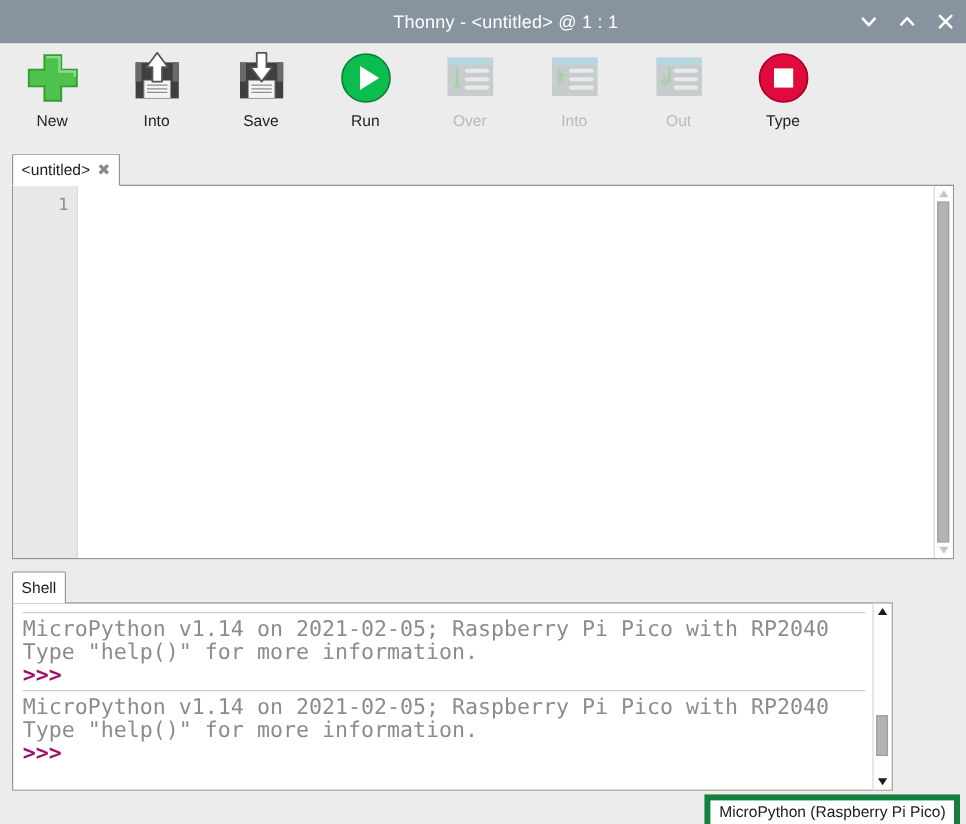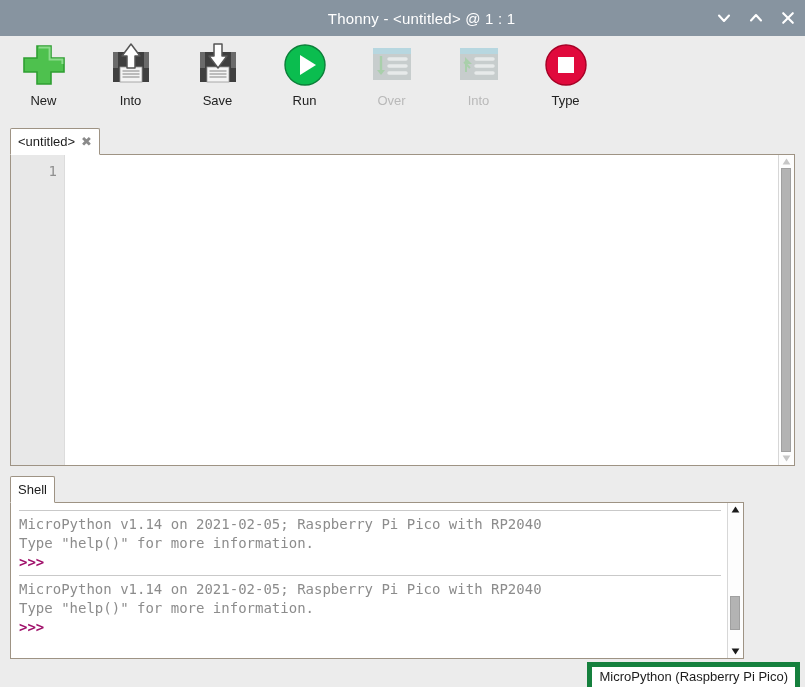--- a/index.html
+++ b/index.html
@@ -223,21 +223,21 @@
     background: #ffffff;
     border: 1px solid #9e9384;
     box-sizing: border-box;
     display: flex;
     overflow: hidden;
   }
   #shell-text {
     flex: 1;
     padding: 4px 0 0 8px;
     font-family: "DejaVu Sans Mono", monospace;
-    font-size: 14px;
+    font-size: 18px;
     line-height: 19px;
     overflow: hidden;
     position: relative;
   }
   .sh-sep {
     height: 1px;
     background: #c9c9c9;
     margin: 3px 6px 4px 0;
   }
   .sh-line {
@@ -382,20 +382,36 @@
           <line x1="20" y1="22" x2="37" y2="22"></line>
           <line x1="20" y1="29" x2="37" y2="29"></line>
         </g>
         <path d="M9 13 L16 20 L11 20 L11 28 L9 28 Z" fill="#a9cfab"></path>
         <path d="M8 18 L14 24" stroke="#a9cfab" stroke-width="2" fill="none"></path>
       </svg>
     </div>
     <div class="tb-label">Into</div>
   </div>
 
+  <div class="tb-item disabled">
+    <div class="tb-icon">
+      <svg width="46" height="42" viewBox="0 0 46 42">
+        <rect x="4" y="4" width="38" height="32" fill="#c7cdcd"></rect>
+        <rect x="4" y="4" width="38" height="6" fill="#b7d7e0"></rect>
+        <g stroke="#e7eaea" stroke-width="3.4" stroke-linecap="round">
+          <line x1="20" y1="15" x2="37" y2="15"></line>
+          <line x1="20" y1="22" x2="37" y2="22"></line>
+          <line x1="20" y1="29" x2="37" y2="29"></line>
+        </g>
+        <path d="M15 12 V24 H10" fill="none" stroke="#a9cfab" stroke-width="2.4"></path>
+        <path d="M12 20 L7 24.5 L12 29 Z" fill="#a9cfab"></path>
+      </svg>
+    </div>
+    <div class="tb-label">Out</div>
+  </div>
 
   <div class="tb-item">
     <div class="tb-icon">
       <svg width="46" height="46" viewBox="0 0 46 46">
         <circle cx="23" cy="23" r="20" fill="#e00a3c" stroke="#a50025" stroke-width="1.4"></circle>
         <rect x="15" y="15" width="16" height="16" fill="#ffffff"></rect>
       </svg>
     </div>
     <div class="tb-label">Type</div>
   </div>

